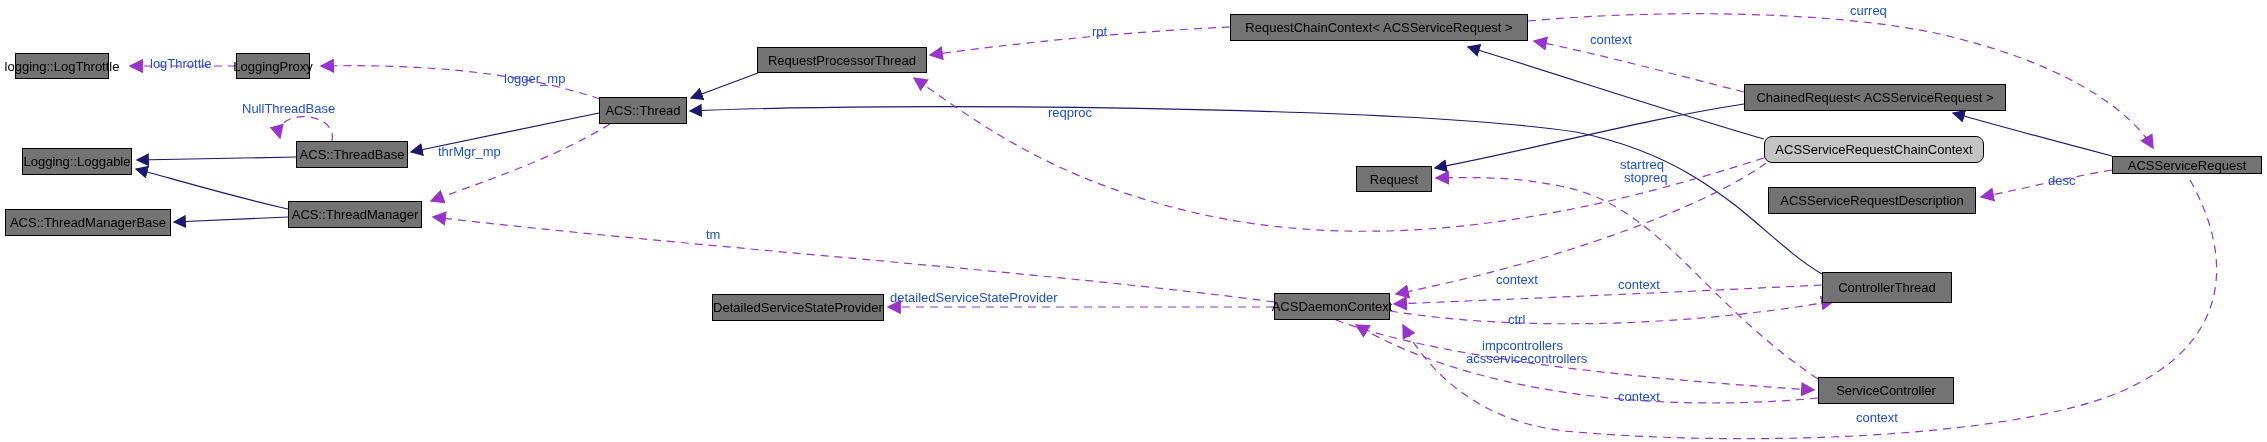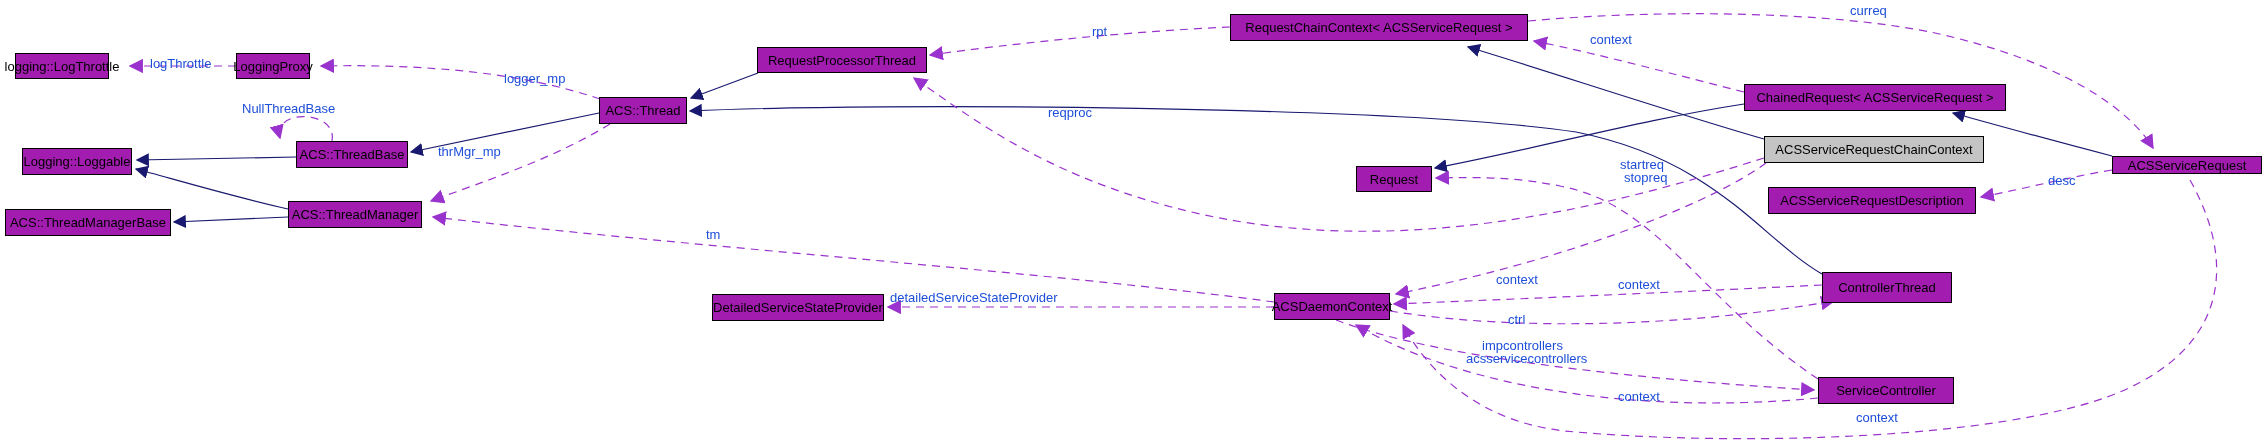--- a/index.html
+++ b/index.html
@@ -1,22 +1,22 @@
 <!DOCTYPE html>
 <html><head>
 <meta charset="utf-8">
 <style>
   html,body{margin:0;padding:0;background:#ffffff;}
   .canvas{position:relative;width:2267px;height:442px;background:#ffffff;overflow:hidden;
           font-family:"Liberation Sans","DejaVu Sans",sans-serif;}
   .edges{position:absolute;left:0;top:0;}
-  .node{position:absolute;box-sizing:border-box;border:1px solid #000000;background:#a21caf;
+  .node{position:absolute;box-sizing:border-box;border:1px solid #000000;background:#737373;
         display:flex;align-items:center;justify-content:center;font-size:13px;color:#000000;
         white-space:nowrap;cursor:pointer;z-index:2;}
-  .node.hl{background:#c4c4c4;}
+  .node.hl{background:#c4c4c4;border-radius:8px;}
   .elabel{position:absolute;font-size:13px;color:#1d4ed8;white-space:nowrap;z-index:3;}
 </style>
 </head>
 <body>
 
 <div class="canvas">
 
   <svg class="edges" width="2267" height="442" viewBox="0 0 2267 442">
     <defs>
       <marker id="arrow-nav" viewBox="0 0 10 10" refX="9" refY="5" markerWidth="11" markerHeight="11" orient="auto">

